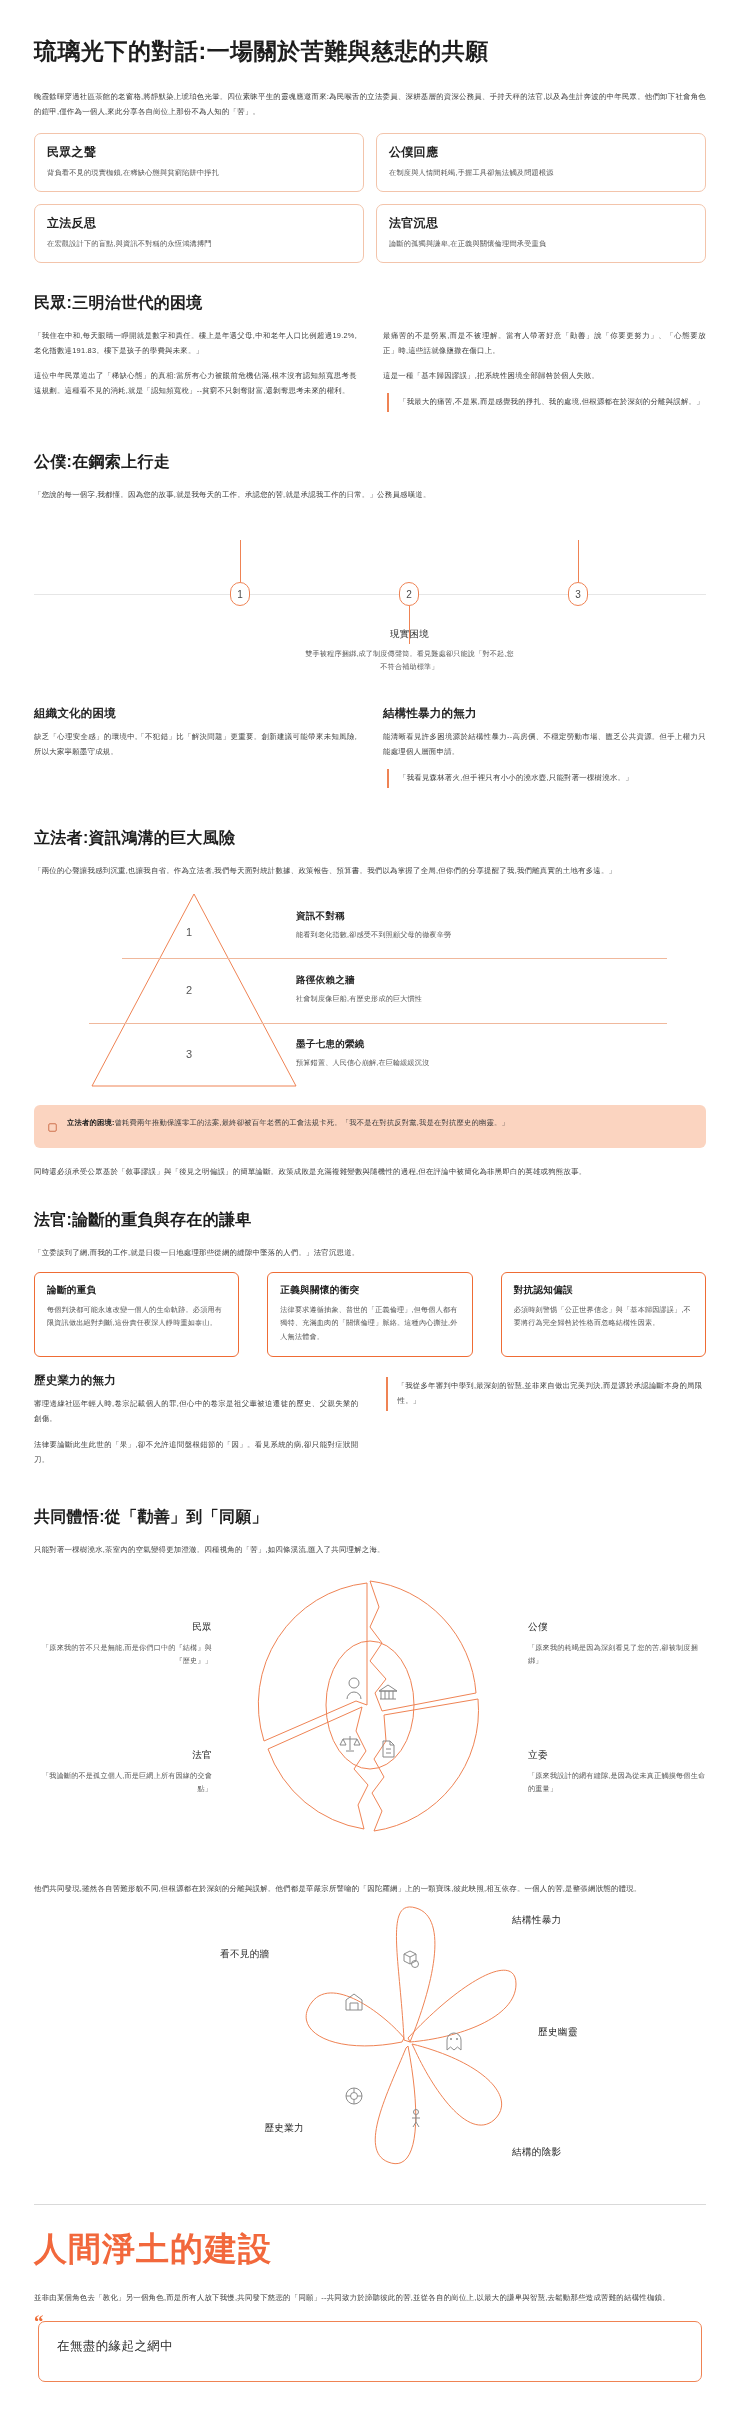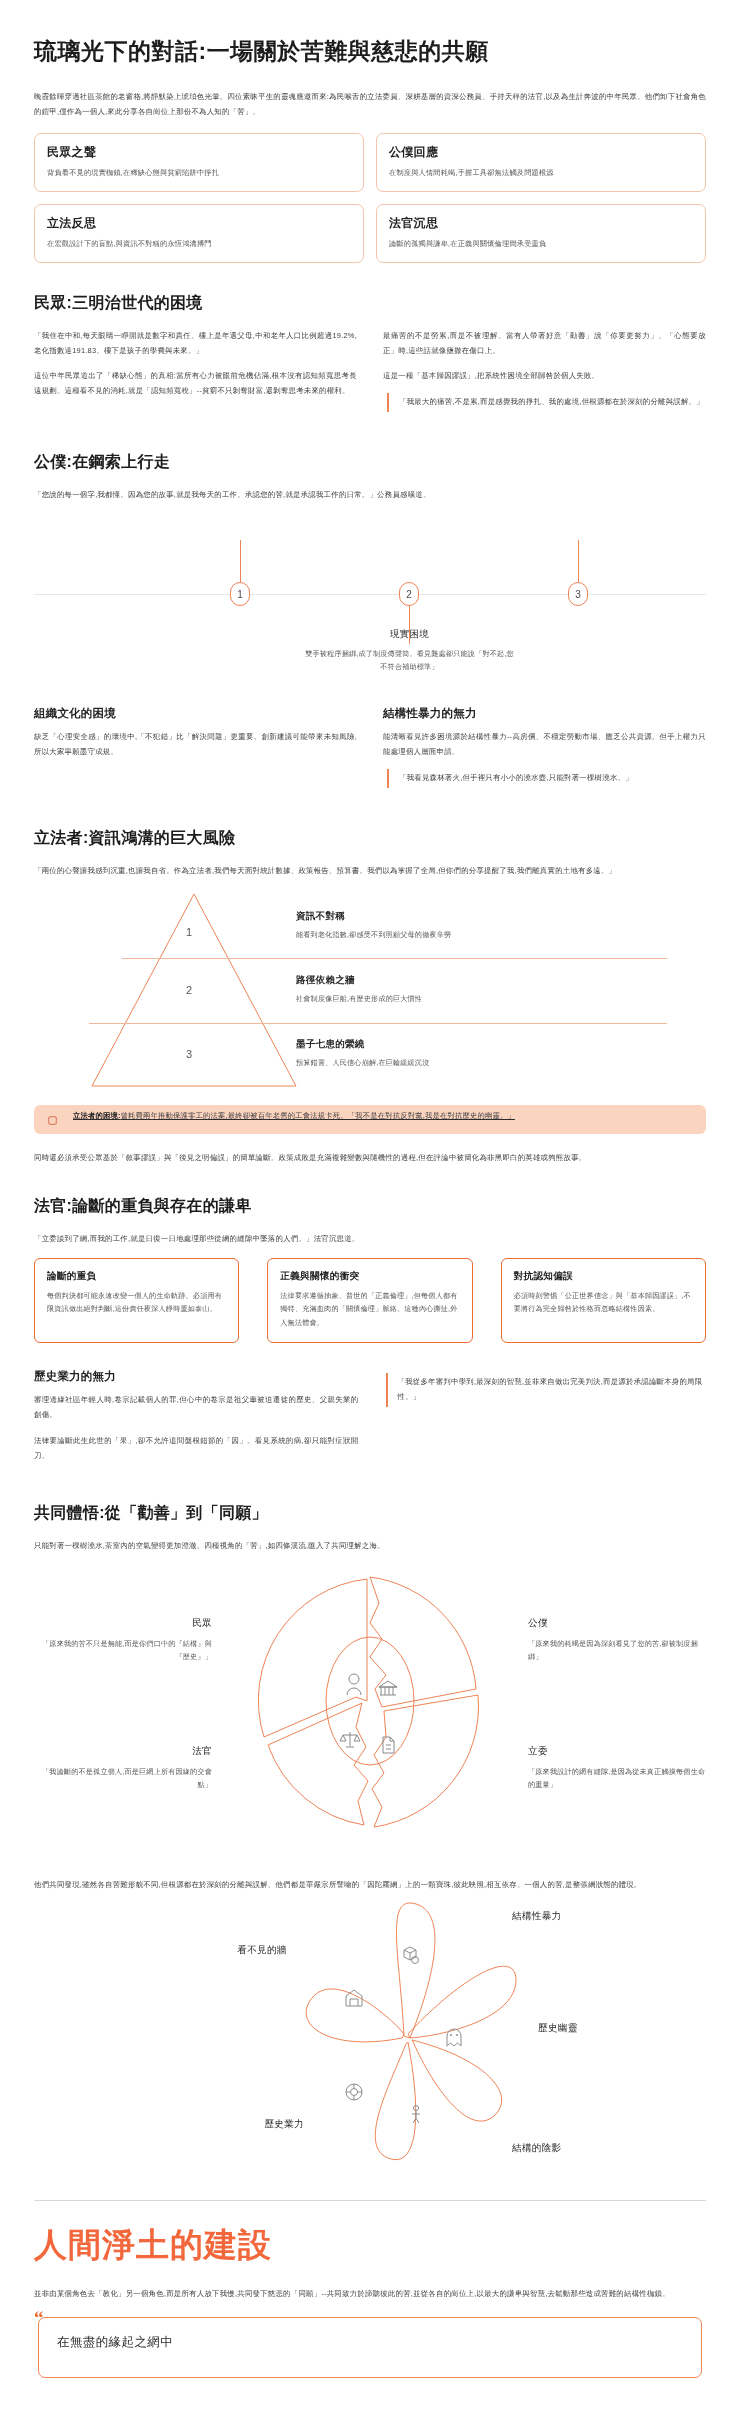--- a/index.html
+++ b/index.html
@@ -91,24 +91,23 @@
   .pyr-row { position:absolute; left:262px; right:0; }
   .pyr-row .h { font-size:9.5px; font-weight:600; color:#242424; margin-bottom:6px; letter-spacing:.3px;}
   .pyr-row .p { font-size:7.1px; color:#555; line-height:1.75; letter-spacing:.2px;}
   .pyr-num { position:absolute; font-size:11px; color:#555; }
   .pyr-sep { position:absolute; height:1px; background:#f0b89c; }
 
   
   .callout {
     background:#fbd4c0;
     border-radius:6px;
-    padding: 5px 14px;
-    display:flex; align-items:flex-start; gap:16px;
+    padding: 12px 14px;
+    display:flex; align-items:flex-start; gap:10px;
     margin: 10px 0 16px 0;
-    text-decoration: underline;
   }
   .callout .ico { flex:0 0 auto; margin-top:1px; }
   .callout .txt { font-size:7.3px; color:#3a3a3a; line-height:1.7; letter-spacing:.2px;}
   .callout .txt b { font-weight:700; color:#222; }
 
   
   .card3 { display:grid; grid-template-columns: repeat(3, 1fr); gap: 28px; margin: 12px 0 4px 0;}
   .hard-card {
     border: 1.6px solid #ef6c35; border-radius:6px;
     padding: 11px 12px 12px 12px; background:#fff;
@@ -266,21 +265,21 @@
     <div class="hard-card">
       <div class="t">正義與關懷的衝突</div>
       <div class="d">法律要求遵循抽象、普世的「正義倫理」,但每個人都有獨特、充滿血肉的「關懷倫理」脈絡。這種內心撕扯,外人無法體會。</div>
     </div>
     <div class="hard-card">
       <div class="t">對抗認知偏誤</div>
       <div class="d">必須時刻警惕「公正世界信念」與「基本歸因謬誤」,不要將行為完全歸咎於性格而忽略結構性因素。</div>
     </div>
   </div>
 
-  <div class="cols2" style="margin-top:26px;gap:23px;">
+  <div class="cols2" style="margin-top:16px;gap:23px;">
     <div>
       <h3 class="sub-title">歷史業力的無力</h3>
       <p class="body">審理邊緣社區年輕人時,卷宗記載個人的罪,但心中的卷宗是祖父輩被迫遷徙的歷史、父親失業的創傷。</p>
       <p class="body">法律要論斷此生此世的「果」,卻不允許追問盤根錯節的「因」。看見系統的病,卻只能對症狀開刀。</p>
     </div>
     <div>
       <div class="quotebar" style="margin-top:4px;">「我從多年審判中學到,最深刻的智慧,並非來自做出完美判決,而是源於承認論斷本身的局限性。」</div>
     </div>
   </div>
 
@@ -342,21 +341,21 @@
     </div>
     <div style="position:absolute; left:504px; top:120px;">
       <div class="dg-h">歷史幽靈</div>
     </div>
     <div style="position:absolute; left:478px; top:240px;">
       <div class="dg-h">結構的陰影</div>
     </div>
     <div style="position:absolute; left:200px; top:216px; width:70px; text-align:right;">
       <div class="dg-h">歷史業力</div>
     </div>
-    <div style="position:absolute; left:186px; top:42px; width:84px; text-align:center;">
+    <div style="position:absolute; left:186px; top:42px; width:84px; text-align:left;">
       <div class="dg-h">看不見的牆</div>
     </div>
 
     <div style="position:absolute; left:258px; top:0;">
       <svg width="230" height="272" viewBox="0 0 230 272">
         <g fill="none" stroke="#ef8354" stroke-width="1">
           <path d="M112,134 C 108,54 92,-8 124,2 C 158,12 140,82 118,136 Z"></path>
           <path d="M116,132 C 172,72 224,46 224,78 C 224,112 166,132 118,136 Z"></path>
           <path d="M120,138 C 192,156 226,192 202,214 C 176,236 140,182 122,142 Z"></path>
           <path d="M116,140 C 130,214 126,268 96,256 C 66,244 96,186 114,142 Z"></path>

